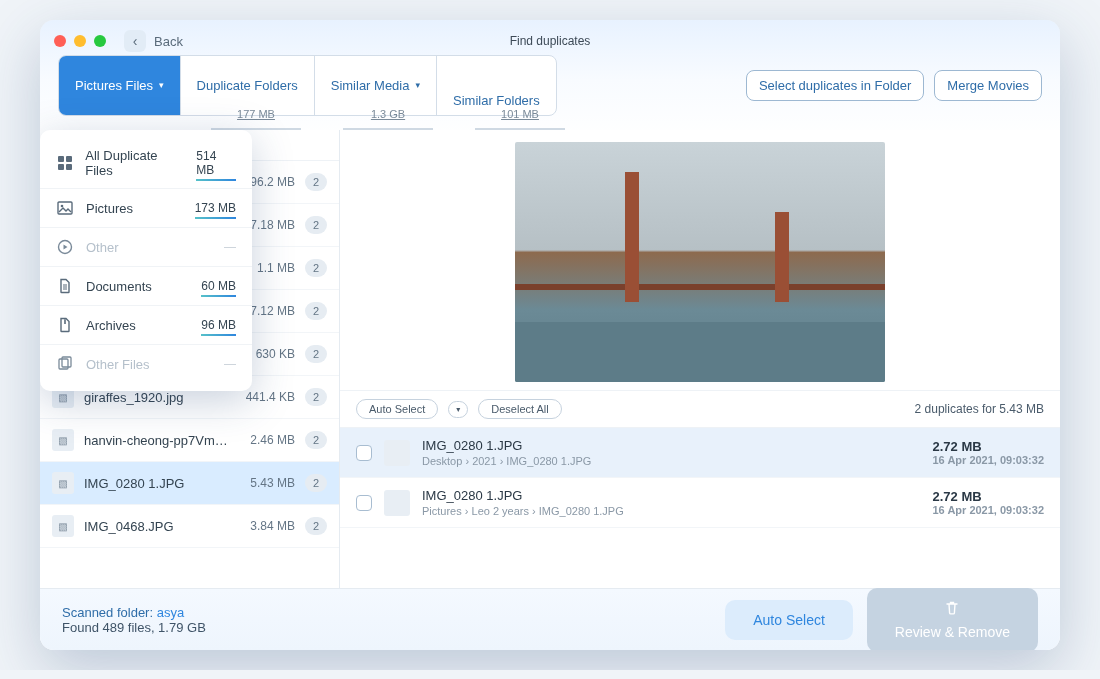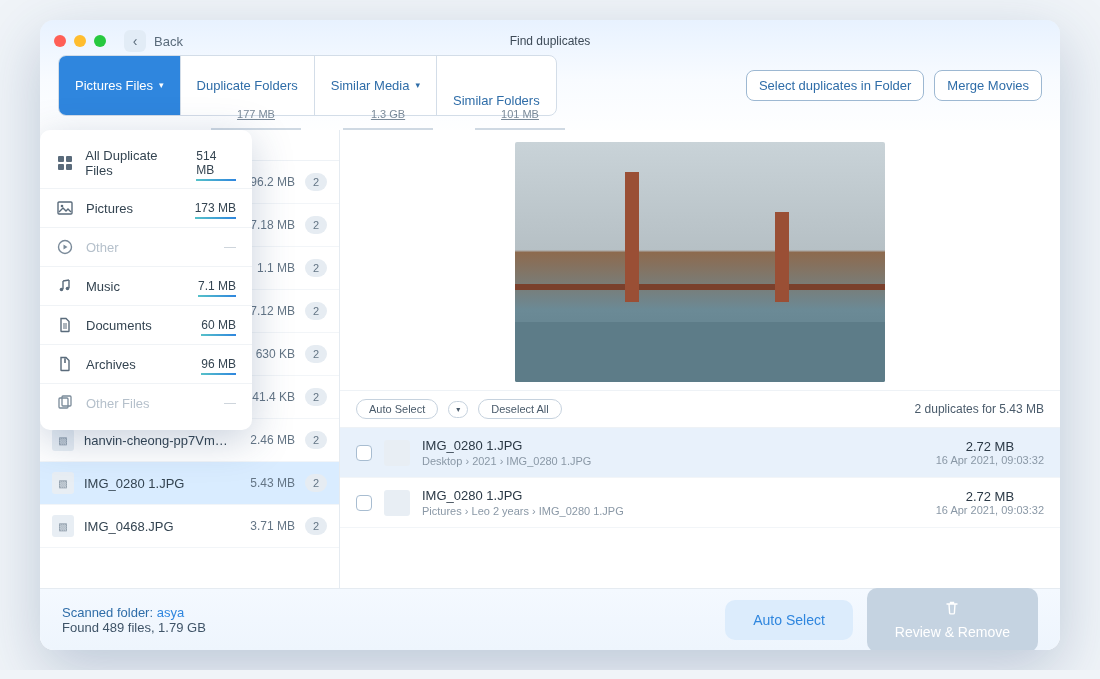--- a/index.html
+++ b/index.html
@@ -52,21 +52,21 @@
 .mini-btn { border: 1px solid #c6d2de; border-radius: 12px; padding: 3px 12px; font-size: 11px; color: #4a5b6b; background: #fff; cursor: pointer; display:flex; align-items:center; gap:4px;}
 .dup-info { margin-left: auto; font-size: 12px; color: #4a5b6b; }
 .duplist { flex: 1; overflow: auto; }
 .duprow { display: flex; align-items: center; padding: 10px 16px; gap: 12px; border-bottom: 1px solid #f2f5f8; }
 .duprow.sel { background: #e8f1fb; }
 .chk { width: 16px; height: 16px; border: 1.5px solid #a8bdd1; border-radius: 4px; cursor: pointer; background:#fff; }
 .dthumb { width: 26px; height: 26px; background: #e8eef4; border-radius: 3px; }
 .dmeta { flex: 1; display: flex; flex-direction: column; gap: 2px; }
 .dname { font-size: 13px; color: #2a3845; font-weight: 500; }
 .dpath { font-size: 11px; color: #8a98a6; }
-.dright { text-align: center; }
+.dright { text-align: left; font-weight: bold; }
 .dsize { font-size: 13px; color: #2a3845; }
 .ddate { font-size: 11px; color: #8a98a6; }
 .footer { height: 62px; border-top: 1px solid #e5ebf1; display: flex; align-items: center; padding: 0 22px; gap: 14px; background: linear-gradient(180deg,#f4f9ff,#eef5fd); }
 .scan-info { font-size: 13px; color: #3f5468; }
 .scan-info .lbl { color: #2f6da8; }
 .scan-info .val { color: #2f86de; }
 .big-btn { padding: 12px 28px; border-radius: 10px; font-size: 14px; font-weight: 500; cursor: pointer; border: none; display:flex; align-items:center; gap:8px;}
 .btn-auto { background: #dcecfc; color: #2f86de; }
 .btn-review { background: #c5d3e1; color: #fff; flex-direction: column; }
 svg { display: block; }
@@ -146,33 +146,20 @@
               <circle cx="8" cy="8" r="6.5" fill="none" stroke="currentColor" stroke-width="1.4"></circle>
               <path d="M6.5 5.5v5l4-2.5z" fill="currentColor"></path>
             </svg>
           </span>
     <span>Other</span>
     <span class="sz">—</span>
         </div>
         <div class="cat">
           <span class="ico">
             <svg width="16" height="16" viewBox="0 0 16 16">
-              <path d="M6 3v8" stroke="#5a6b7b" stroke-width="1.4"></path>
-              <path d="M12 2v8" stroke="#5a6b7b" stroke-width="1.4"></path>
-              <path d="M6 3l6-1" stroke="#5a6b7b" stroke-width="1.4"></path>
-              <circle cx="4.5" cy="11.5" r="1.8" fill="#5a6b7b"></circle>
-              <circle cx="10.5" cy="10.5" r="1.8" fill="#5a6b7b"></circle>
-            </svg>
-          </span>
-    <span>Music</span>
-    <span class="sz">7.1 MB<span class="bar"></span></span>
-        </div>
-        <div class="cat">
-          <span class="ico">
-            <svg width="16" height="16" viewBox="0 0 16 16">
               <path d="M4 1.5h5l3 3V14a.5.5 0 01-.5.5h-7A.5.5 0 014 14V1.5z" fill="none" stroke="#5a6b7b" stroke-width="1.4"></path>
               <path d="M6 7h4M6 9h4M6 11h4" stroke="#5a6b7b" stroke-width="1.2"></path>
             </svg>
           </span>
     <span>Documents</span>
     <span class="sz">60 MB<span class="bar"></span></span>
         </div>
         <div class="cat">
           <span class="ico">
             <svg width="16" height="16" viewBox="0 0 16 16">
@@ -245,21 +232,21 @@
           </div>
           <div class="frow sel">
             <div class="thumb">▧</div>
     <div class="nm">IMG_0280 1.JPG</div>
     <div class="fsz">5.43 MB</div>
     <div class="cnt">2</div>
           </div>
           <div class="frow">
             <div class="thumb">▧</div>
     <div class="nm">IMG_0468.JPG</div>
-    <div class="fsz">3.71 MB</div>
+    <div class="fsz">3.84 MB</div>
     <div class="cnt">2</div>
           </div>
         </div>
     </div>
 
     <div class="detail">
       <div class="preview">
         <div class="preview-img">
           <div class="water"></div>
           <div class="bridge-deck"></div>

